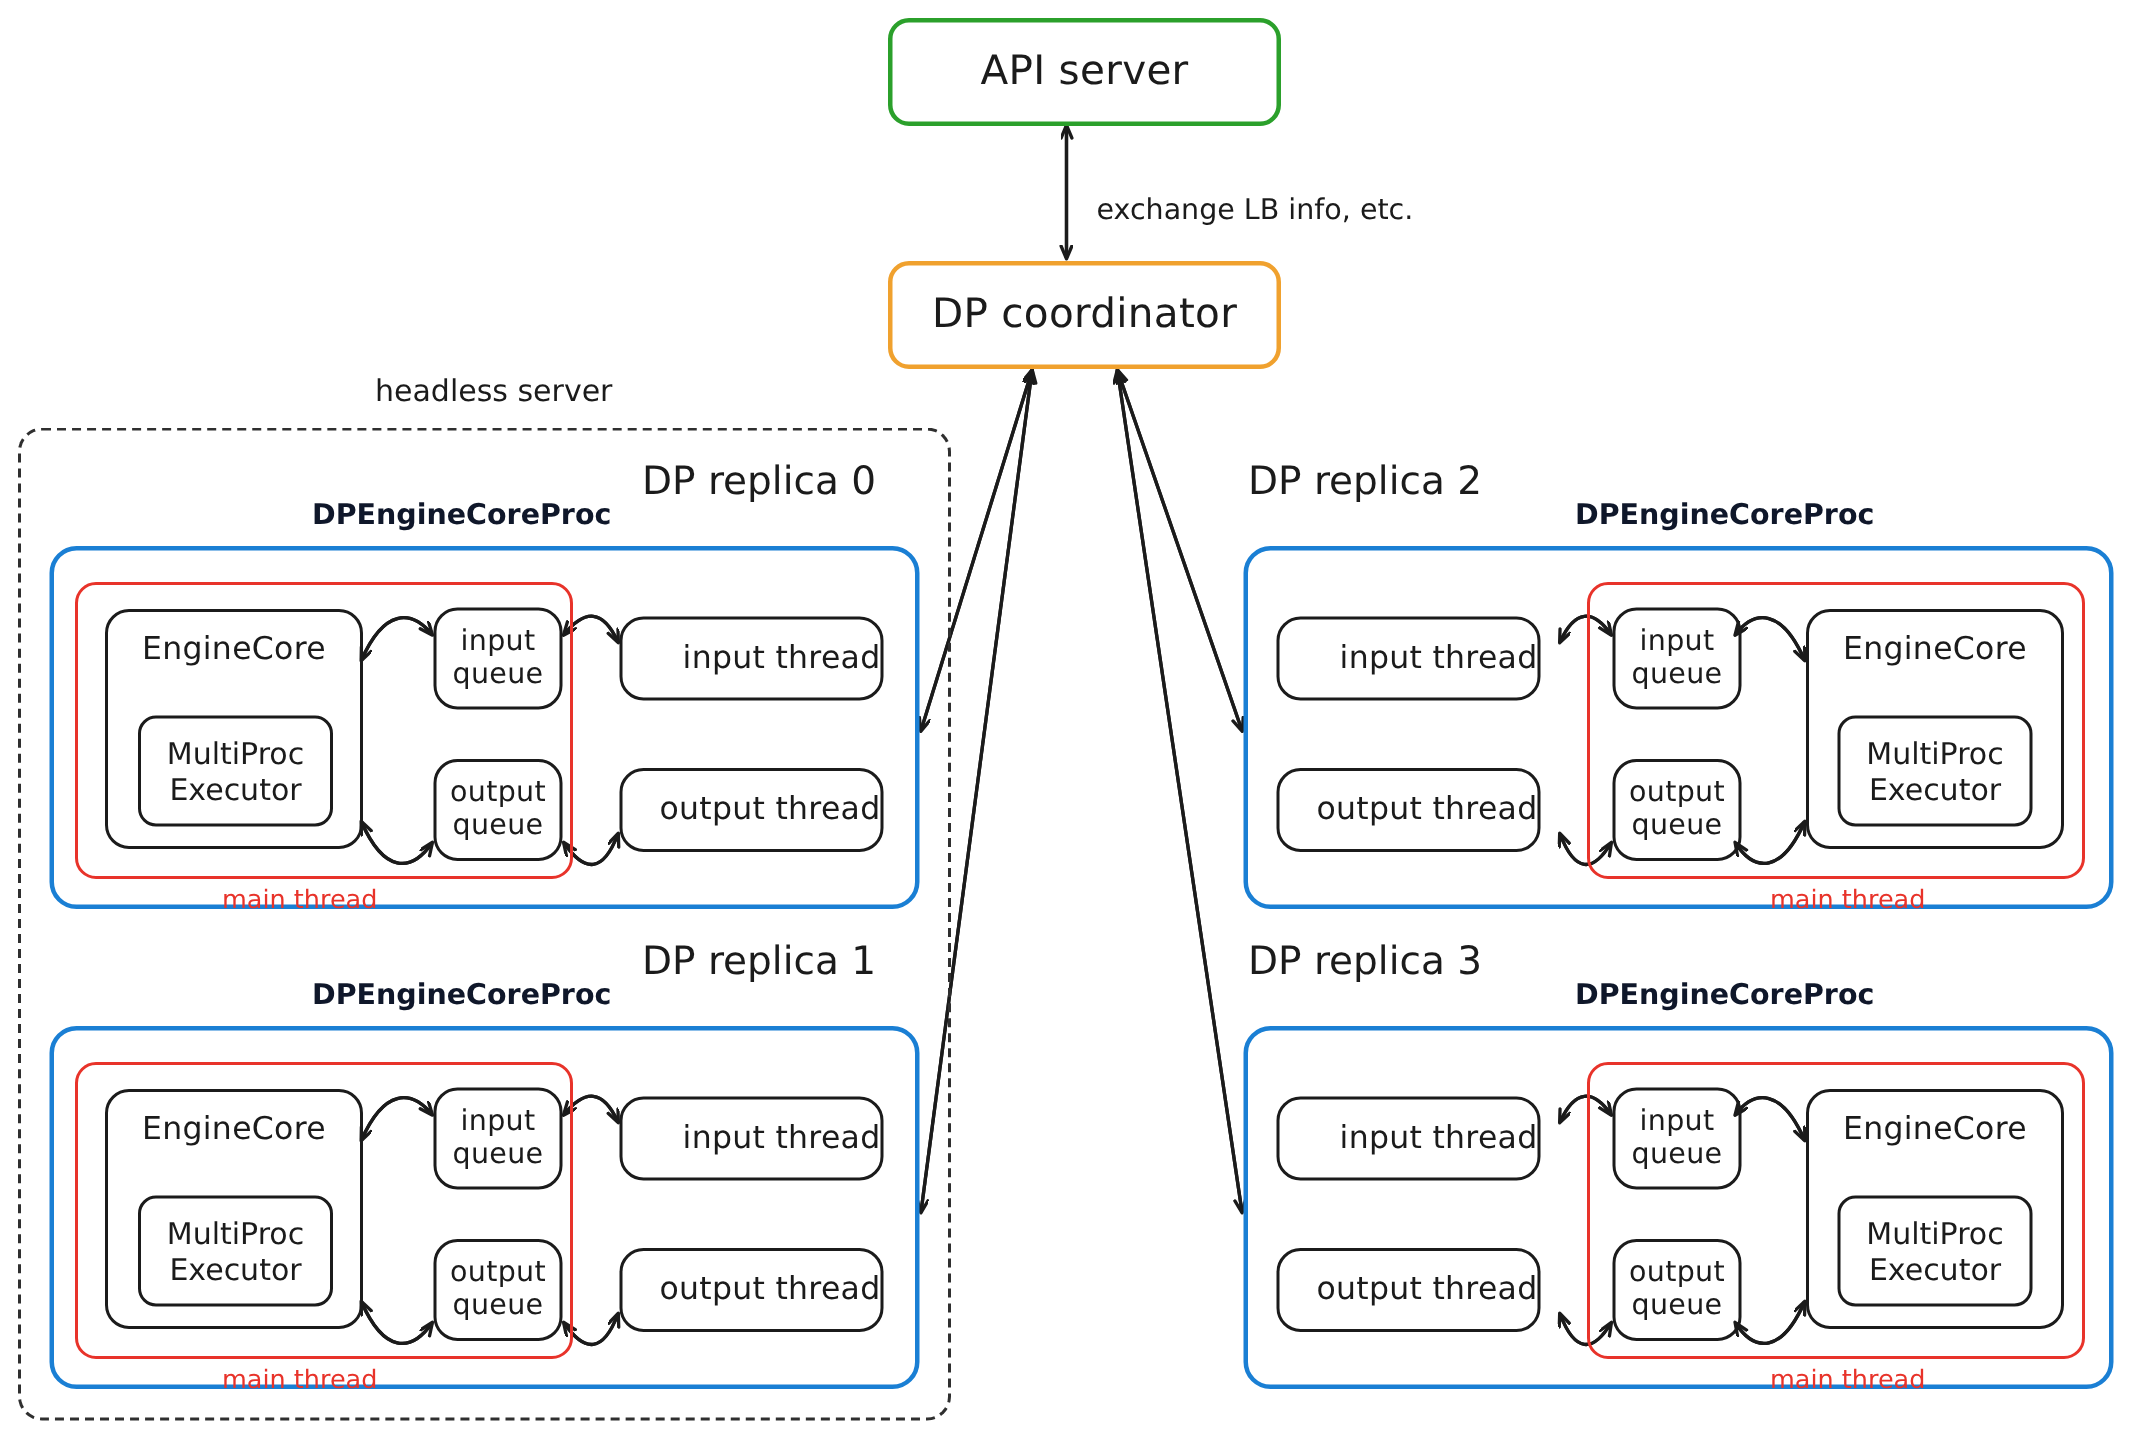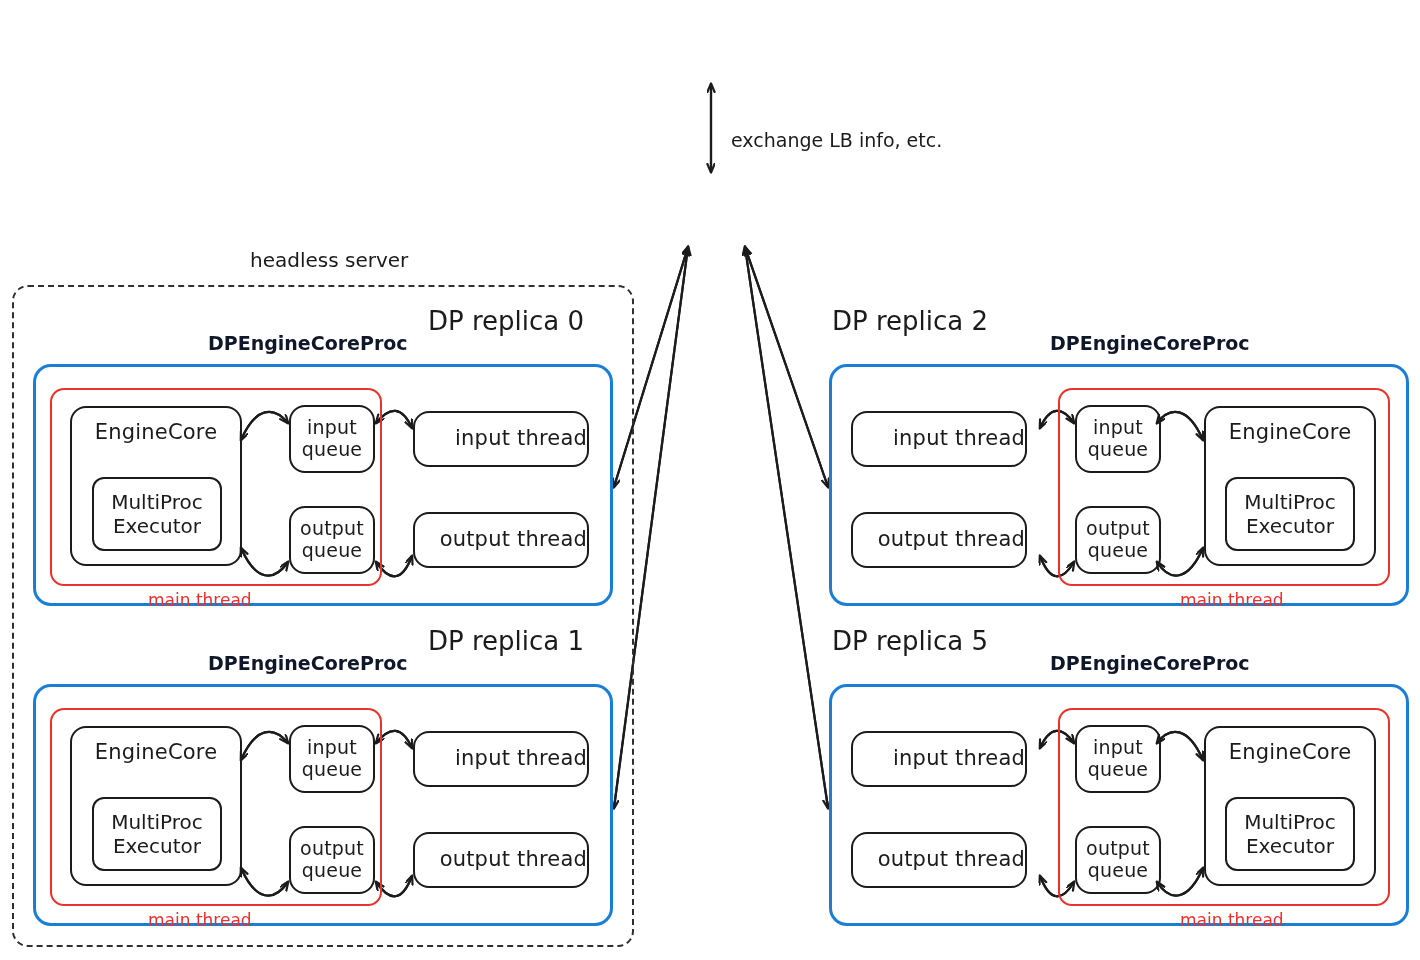--- a/index.html
+++ b/index.html
@@ -133,23 +133,29 @@
       <path d="M1074,743 C1062,726 1050,726 1040,748" marker-end="url(#ah)"></path>
       <path d="M1040,876 C1050,902 1062,902 1074,882" marker-end="url(#ah)"></path>
       <path d="M1074,882 C1062,902 1050,902 1040,876" marker-end="url(#ah)"></path>
       <path d="M1157,743 C1170,726 1188,726 1203,760" marker-end="url(#ah)"></path>
       <path d="M1203,760 C1188,726 1170,726 1157,743" marker-end="url(#ah)"></path>
       <path d="M1157,882 C1170,902 1188,902 1203,868" marker-end="url(#ah)"></path>
       <path d="M1203,868 C1188,902 1170,902 1157,882" marker-end="url(#ah)"></path>
     </g>
   </svg>
 
+  <div class="node top-node api-server" style="left:592px;top:12px;width:262px;height:72px;">
+    <span>API server</span>
+  </div>
 
   <div class="lbl lbl-edge" style="left:731px;top:129px;">exchange LB info, etc.</div>
 
+  <div class="node top-node dp-coordinator" style="left:592px;top:174px;width:262px;height:72px;">
+    <span>DP coordinator</span>
+  </div>
 
   <div class="lbl lbl-headless" style="left:250px;top:248px;">headless server</div>
   <div class="headless-box" style="left:12px;top:285px;width:622px;height:662px;"></div>
 
   <div class="lbl lbl-replica" style="left:428px;top:306px;">DP replica 0</div>
   <div class="lbl lbl-proc" style="left:208px;top:332px;">DPEngineCoreProc</div>
 
   <div class="proc-box" style="left:33px;top:364px;width:580px;height:242px;"></div>
   <div class="main-thread-box" style="left:50px;top:388px;width:332px;height:198px;"></div>
   <div class="lbl lbl-mainthread" style="left:148px;top:590px;">main thread</div>
@@ -251,21 +257,21 @@
   <div class="node engine-core" style="left:1204px;top:406px;width:172px;height:160px;">
     <span class="ec-title">EngineCore</span>
   </div>
   <div class="mpe" style="left:1225px;top:477px;width:130px;height:74px;">
     <span>
       <span>MultiProc</span><br>
       <span>Executor</span>
     </span>
   </div>
 
-  <div class="lbl lbl-replica" style="left:832px;top:626px;">DP replica 5</div>
+  <div class="lbl lbl-replica" style="left:832px;top:626px;">DP replica 3</div>
   <div class="lbl lbl-proc" style="left:1050px;top:652px;">DPEngineCoreProc</div>
 
   <div class="proc-box" style="left:829px;top:684px;width:580px;height:242px;"></div>
   <div class="main-thread-box" style="left:1058px;top:708px;width:332px;height:198px;"></div>
   <div class="lbl lbl-mainthread" style="left:1180px;top:910px;">main thread</div>
 
   <div class="node thread" style="left:851px;top:731px;width:176px;height:56px;">
     <span>input thread</span>
   </div>
   <div class="node thread" style="left:851px;top:832px;width:176px;height:56px;">

